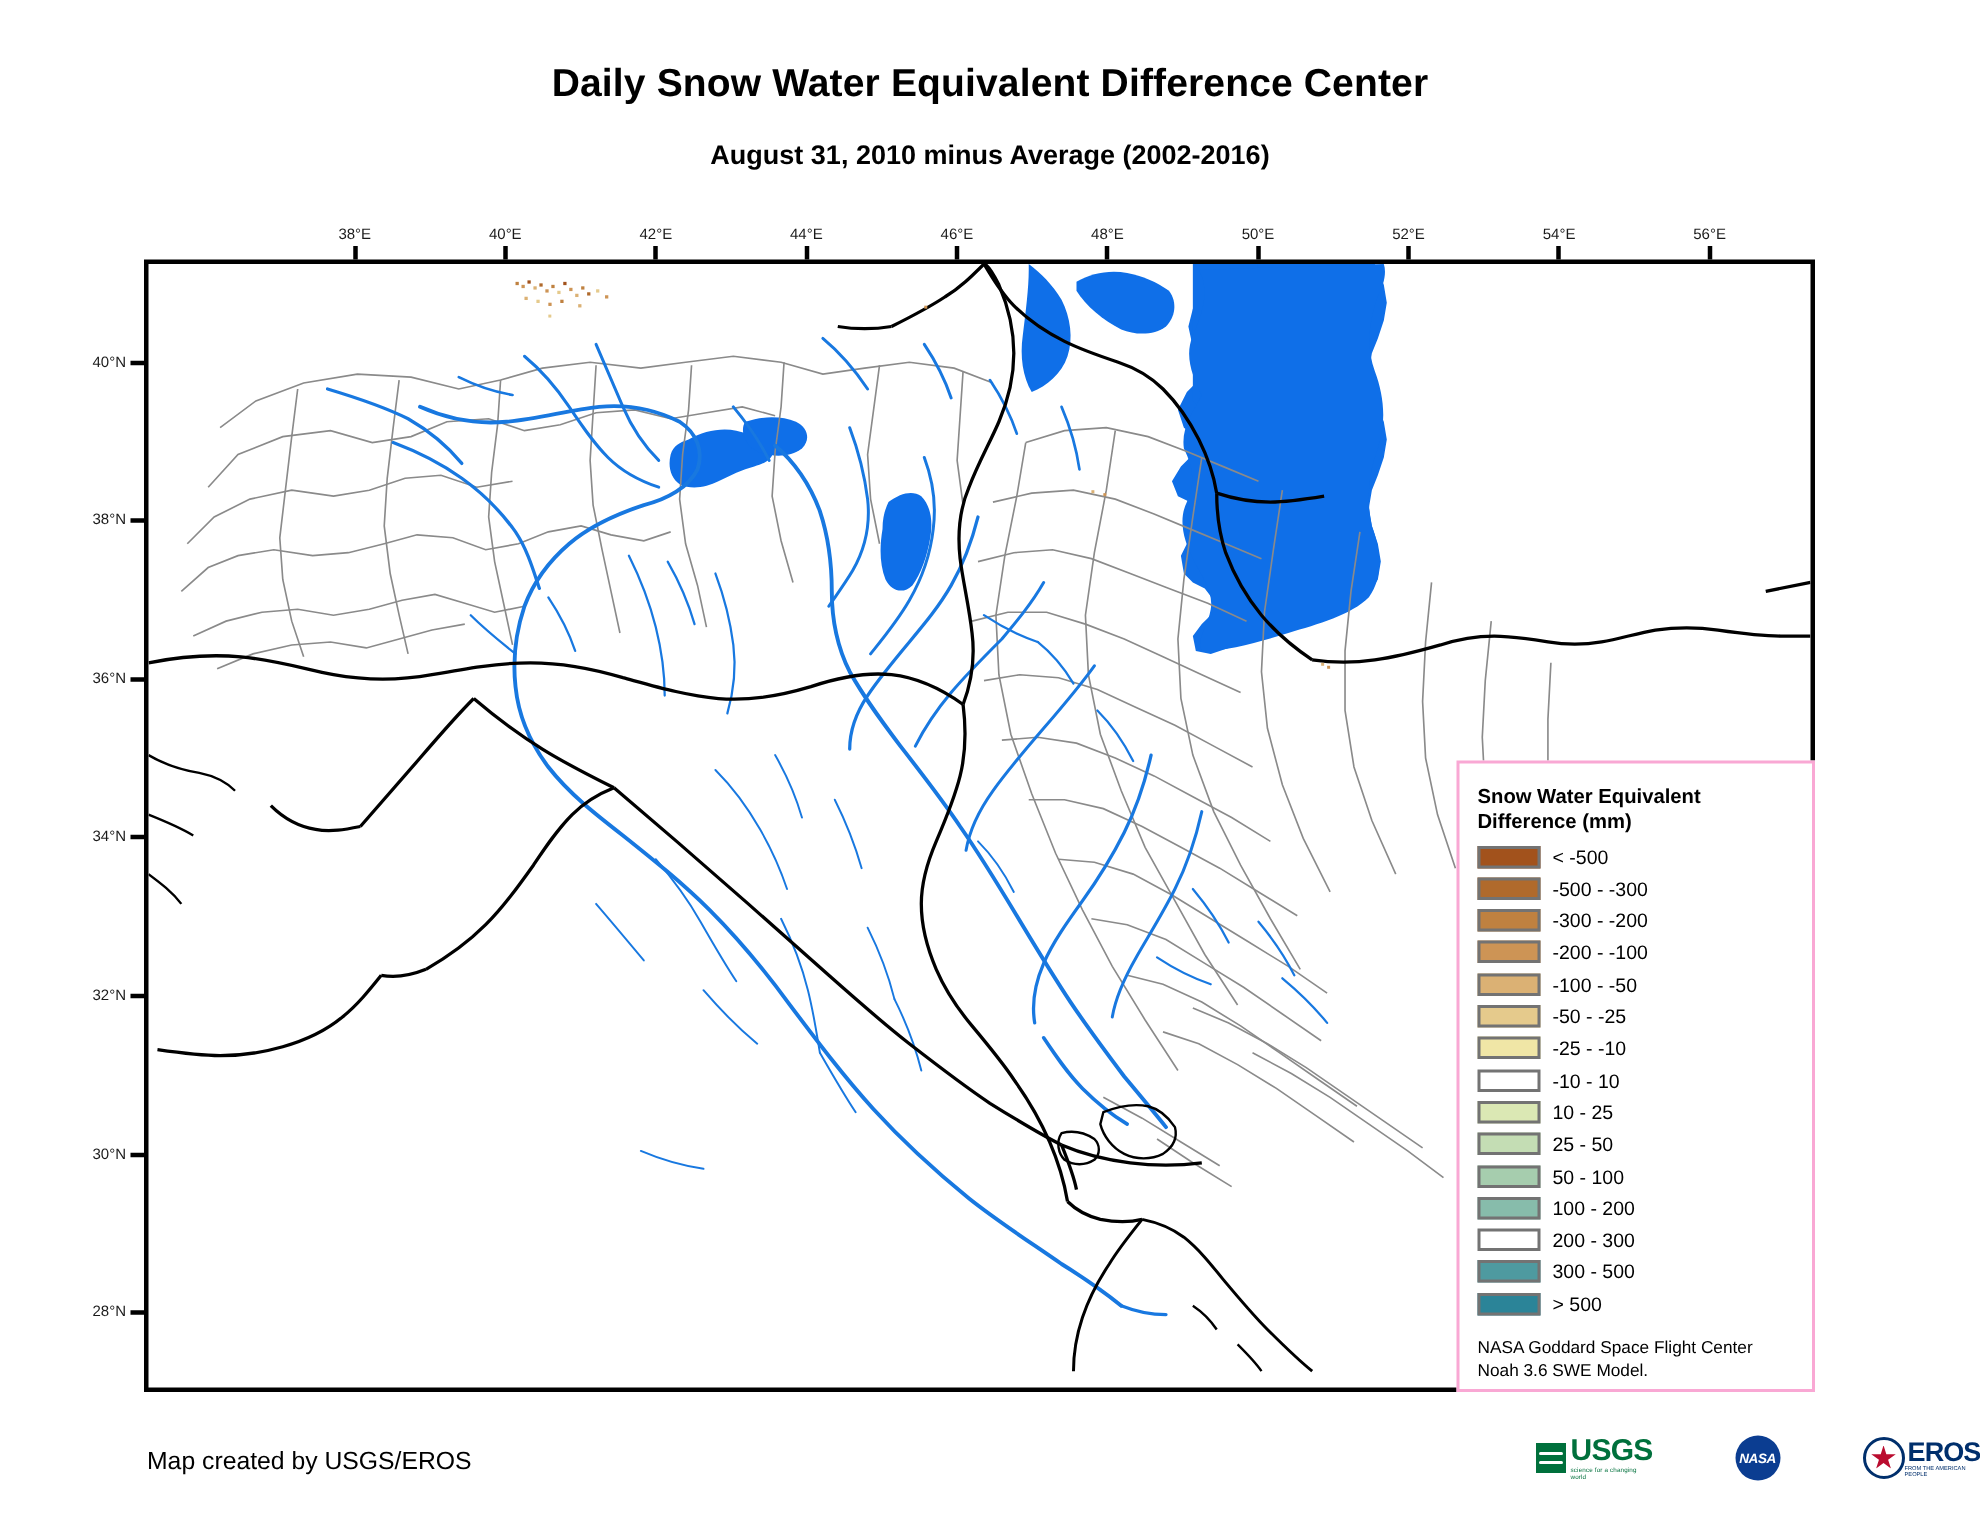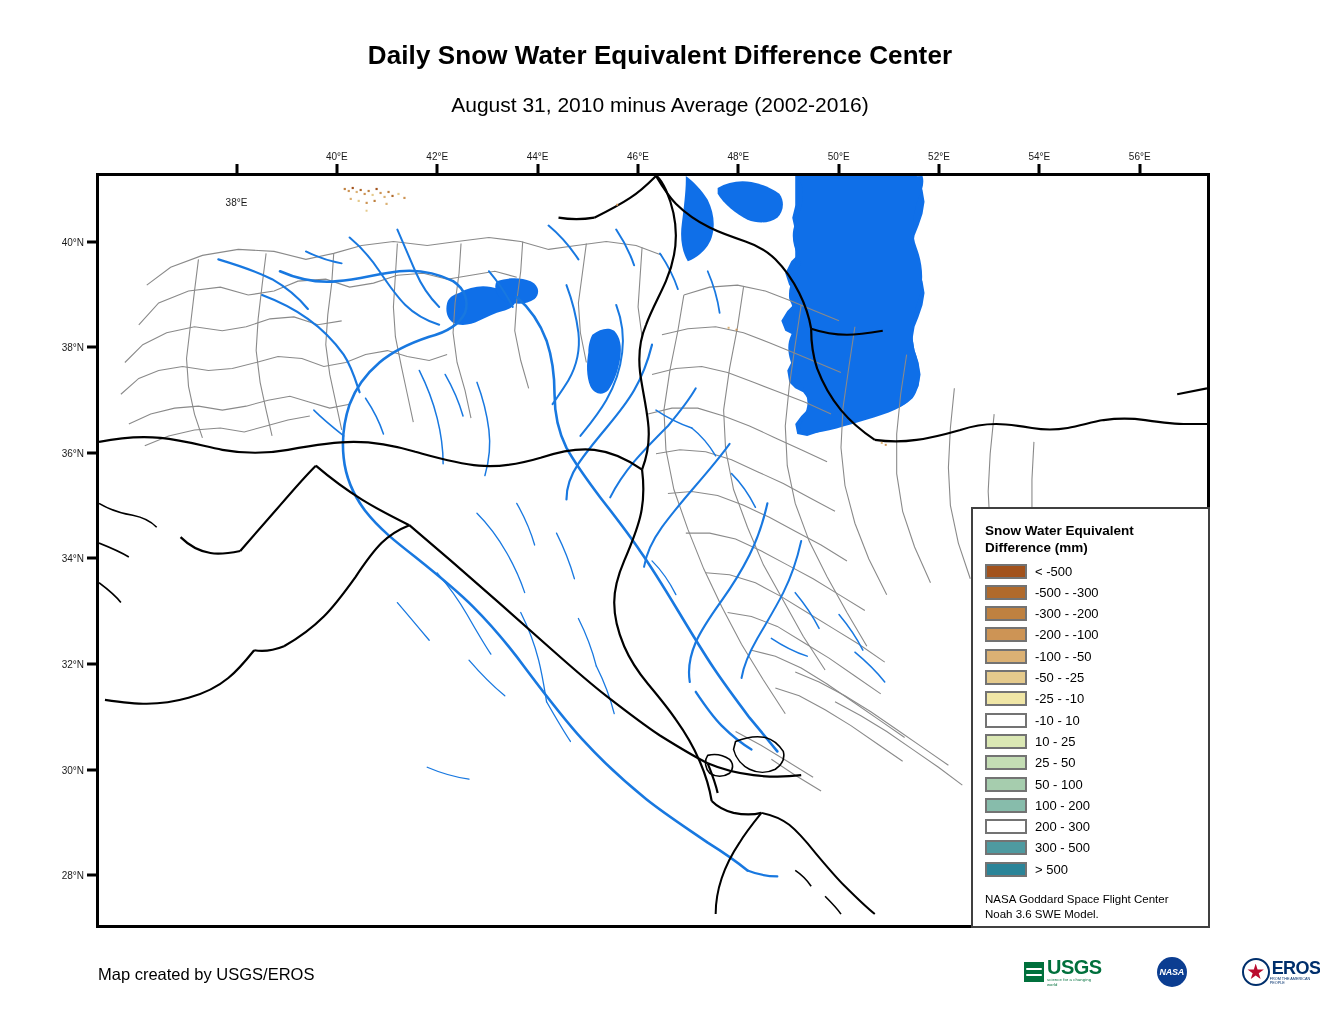--- a/index.html
+++ b/index.html
@@ -17,21 +17,21 @@
 
   
   #title-main {
     position: absolute; left: 0; top: 40px; width: 1320px;
     text-align: center;
     font-size: 26px; font-weight: bold; letter-spacing: 0.1px;
   }
   #title-sub {
     position: absolute; left: 0; top: 93px; width: 1320px;
     text-align: center;
-    font-size: 21px; font-weight: normal;
+    font-size: 18px; font-weight: bold;
   }
 
   
   #map-frame {
     position: absolute;
     left: 96px; top: 173px;
     width: 1114px; height: 755px;
     border: 3px solid #000000;
     background: #ffffff;
   }
@@ -62,21 +62,21 @@
     height: 3px; width: 9px; background: #000;
     transform: translateY(-50%);
   }
 
   
   #legend {
     position: absolute;
     left: 971px; top: 507px;
     width: 239px; height: 421px;
     background: #ffffff;
-    border: 2px solid #404040;
+    border: 2px solid #f9a8d4;
     padding: 13px 10px 8px 12px;
   }
   #legend-title {
     font-size: 13.5px; font-weight: bold; line-height: 1.28;
     margin-bottom: 7px;
     white-space: pre-line;
   }
   .legend-row {
     display: flex; align-items: flex-start;
     height: 21.3px;
@@ -496,21 +496,21 @@
       <rect x="632" y="152" width="2.0" height="2.0" fill="#dbb174"></rect>
       <rect x="640" y="154" width="2.0" height="2.0" fill="#cd9455"></rect>
       <rect x="786" y="268" width="2.0" height="2.0" fill="#dbb174"></rect>
       <rect x="790" y="270" width="2.0" height="2.0" fill="#cd9455"></rect>
       <rect x="268" y="34" width="2.0" height="2.0" fill="#e5ca8c"></rect>
     </g>
   </svg>
 </div>
 
 <div id="graticule">
-    <div class="lon-label" style="left: 236.505px; top: 151px; margin-top: 46px;">38°E</div>
+    <div class="lon-label" style="left: 236.505px; top: 151px;">38°E</div>
     <div class="lon-tick" style="left: 236.505px; top: 164px;"></div>
     <div class="lon-label" style="left: 336.865px; top: 151px;">40°E</div>
     <div class="lon-tick" style="left: 336.865px; top: 164px;"></div>
     <div class="lon-label" style="left: 437.225px; top: 151px;">42°E</div>
     <div class="lon-tick" style="left: 437.225px; top: 164px;"></div>
     <div class="lon-label" style="left: 537.586px; top: 151px;">44°E</div>
     <div class="lon-tick" style="left: 537.586px; top: 164px;"></div>
     <div class="lon-label" style="left: 637.946px; top: 151px;">46°E</div>
     <div class="lon-tick" style="left: 637.946px; top: 164px;"></div>
     <div class="lon-label" style="left: 738.306px; top: 151px;">48°E</div>

